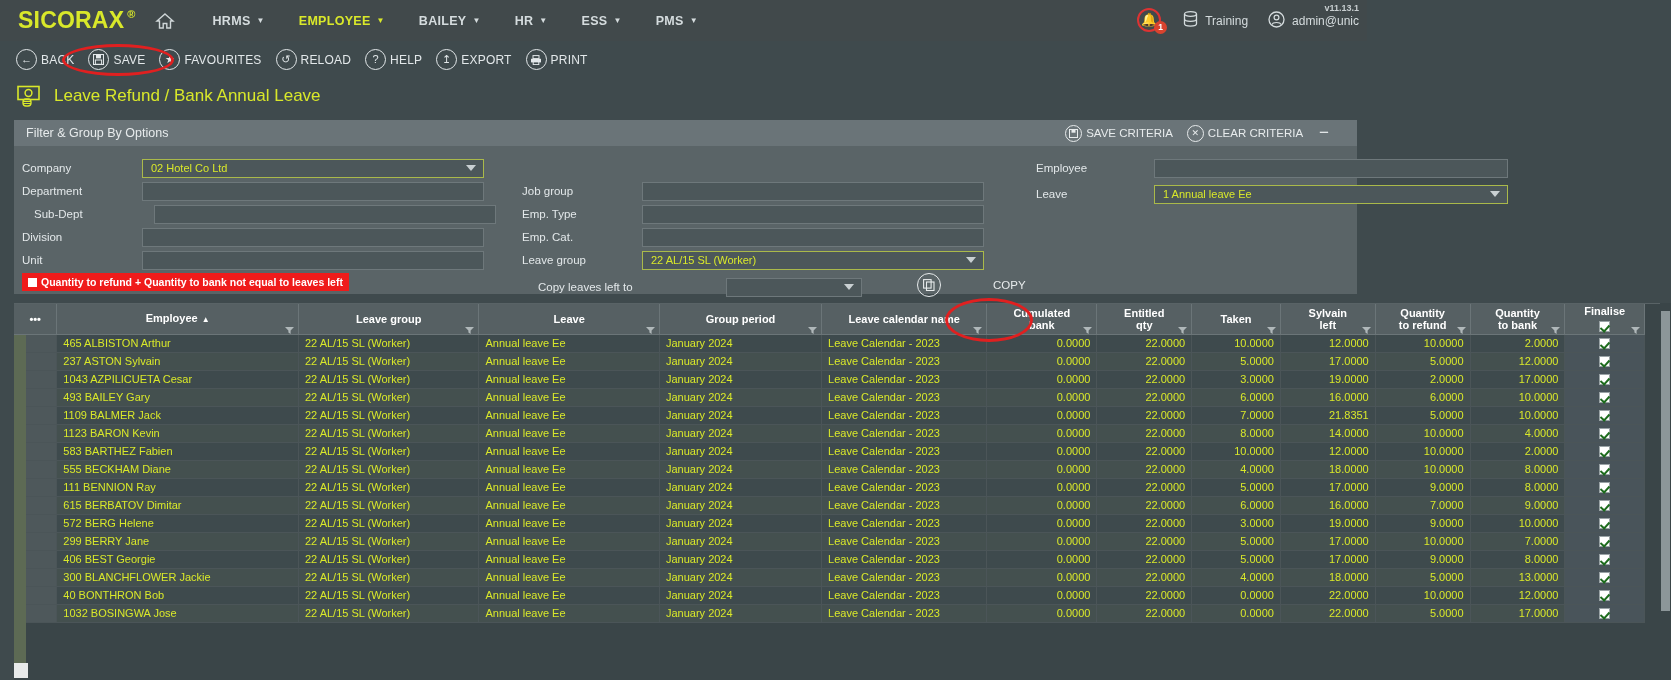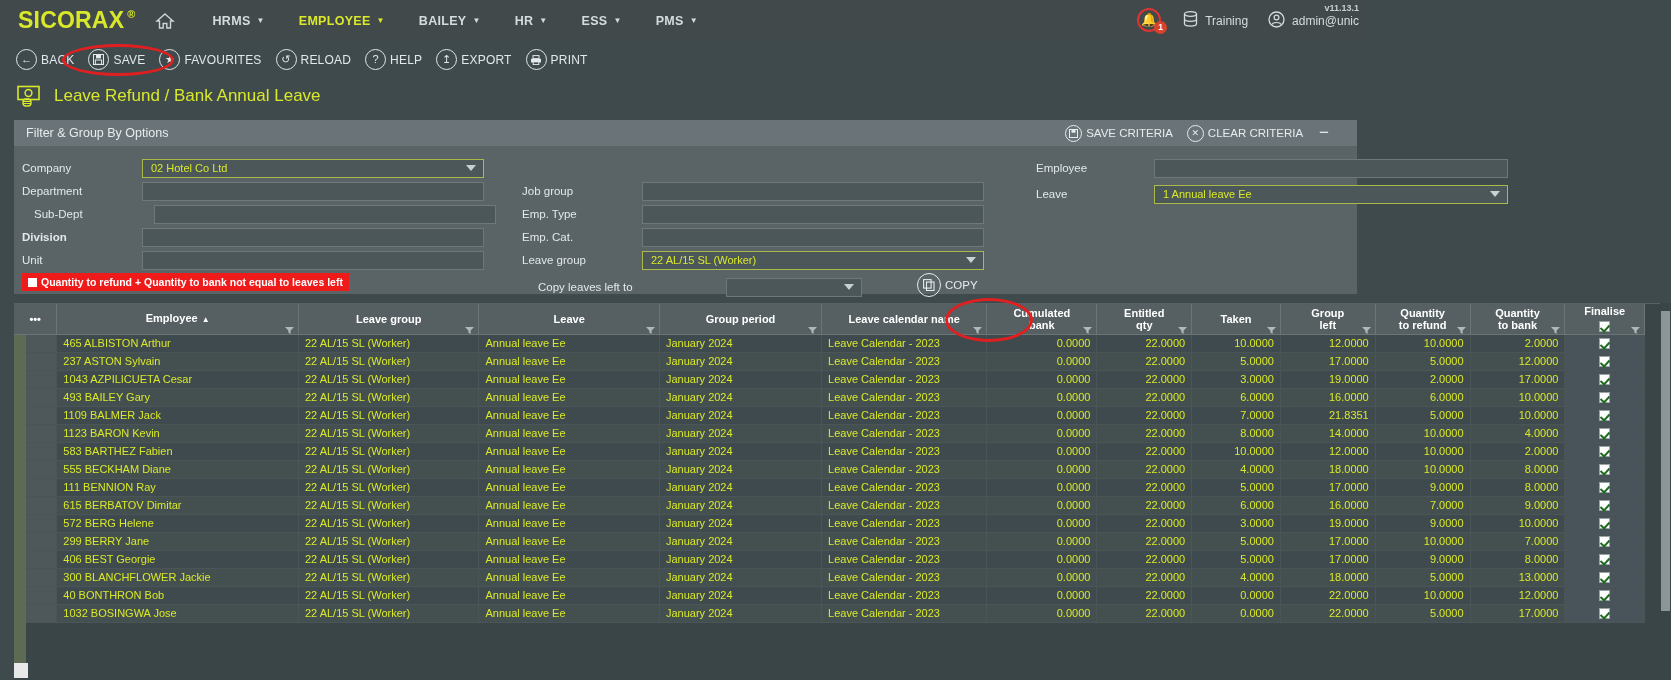--- a/index.html
+++ b/index.html
@@ -431,21 +431,21 @@
       <div class="f-input" style="width:342px">
         <span></span>
       </div>
     </div>
     <div class="f-row" style="left:8px; top:58px; width:470px;margin-left:12px;">
       <div class="f-label" style="width:120px">Sub-Dept</div>
       <div class="f-input" style="width:342px">
         <span></span>
       </div>
     </div>
-    <div class="f-row" style="left:8px; top:81px; width:470px;font-weight:bold;">
+    <div class="f-row" style="left:8px; top:81px; width:470px;">
       <div class="f-label" style="width:120px">Division</div>
       <div class="f-input" style="width:342px">
         <span></span>
       </div>
     </div>
     <div class="f-row" style="left:8px; top:104px; width:470px;">
       <div class="f-label" style="width:120px">Unit</div>
       <div class="f-input" style="width:342px">
         <span></span>
       </div>
@@ -482,21 +482,21 @@
       </div>
     </div>
 
     <div class="f-row" style="left:524px; top:131px;">
       <div class="f-label" style="width:188px">Copy leaves left to</div>
       <div class="f-input" style="width:136px">
         <span></span>
         <span class="f-caret"></span>
       </div>
     </div>
-    <div class="copy-btn" style="left:903px; top:127px;">
+    <div class="copy-btn" style="left:903px; top:127px;gap:48px;">
       <span class="copy-ic">
         <svg width="12" height="12" viewBox="0 0 12 12">
             <rect x="0.6" y="0.6" width="7.5" height="8.5" fill="none" stroke="#e7ebec" stroke-width="1.1"></rect>
             <rect x="3.5" y="3" width="7.5" height="8.5" fill="none" stroke="#e7ebec" stroke-width="1.1"></rect>
           </svg>
       </span>
       <span>COPY</span>
     </div>
 
     <div class="f-row" style="left:1022px; top:12px;">
@@ -582,21 +582,21 @@
                 <path d="M0 0 H9 L5.6 3.6 V7 L3.4 5.6 V3.6 Z" fill="#cfd6d8"></path>
               </svg></span>
         </th>
         <th>
           <span class="th-in">Taken</span>
           <span class="filter-ic"><svg width="9" height="7" viewBox="0 0 9 7">
                 <path d="M0 0 H9 L5.6 3.6 V7 L3.4 5.6 V3.6 Z" fill="#cfd6d8"></path>
               </svg></span>
         </th>
         <th>
-          <span class="th-in">Group</span>
+          <span class="th-in">Sylvain</span>
           <span class="th-in">left</span>
           <span class="filter-ic"><svg width="9" height="7" viewBox="0 0 9 7">
                 <path d="M0 0 H9 L5.6 3.6 V7 L3.4 5.6 V3.6 Z" fill="#cfd6d8"></path>
               </svg></span>
         </th>
         <th>
           <span class="th-in">Quantity</span>
           <span class="th-in">to refund</span>
           <span class="filter-ic"><svg width="9" height="7" viewBox="0 0 9 7">
                 <path d="M0 0 H9 L5.6 3.6 V7 L3.4 5.6 V3.6 Z" fill="#cfd6d8"></path>

